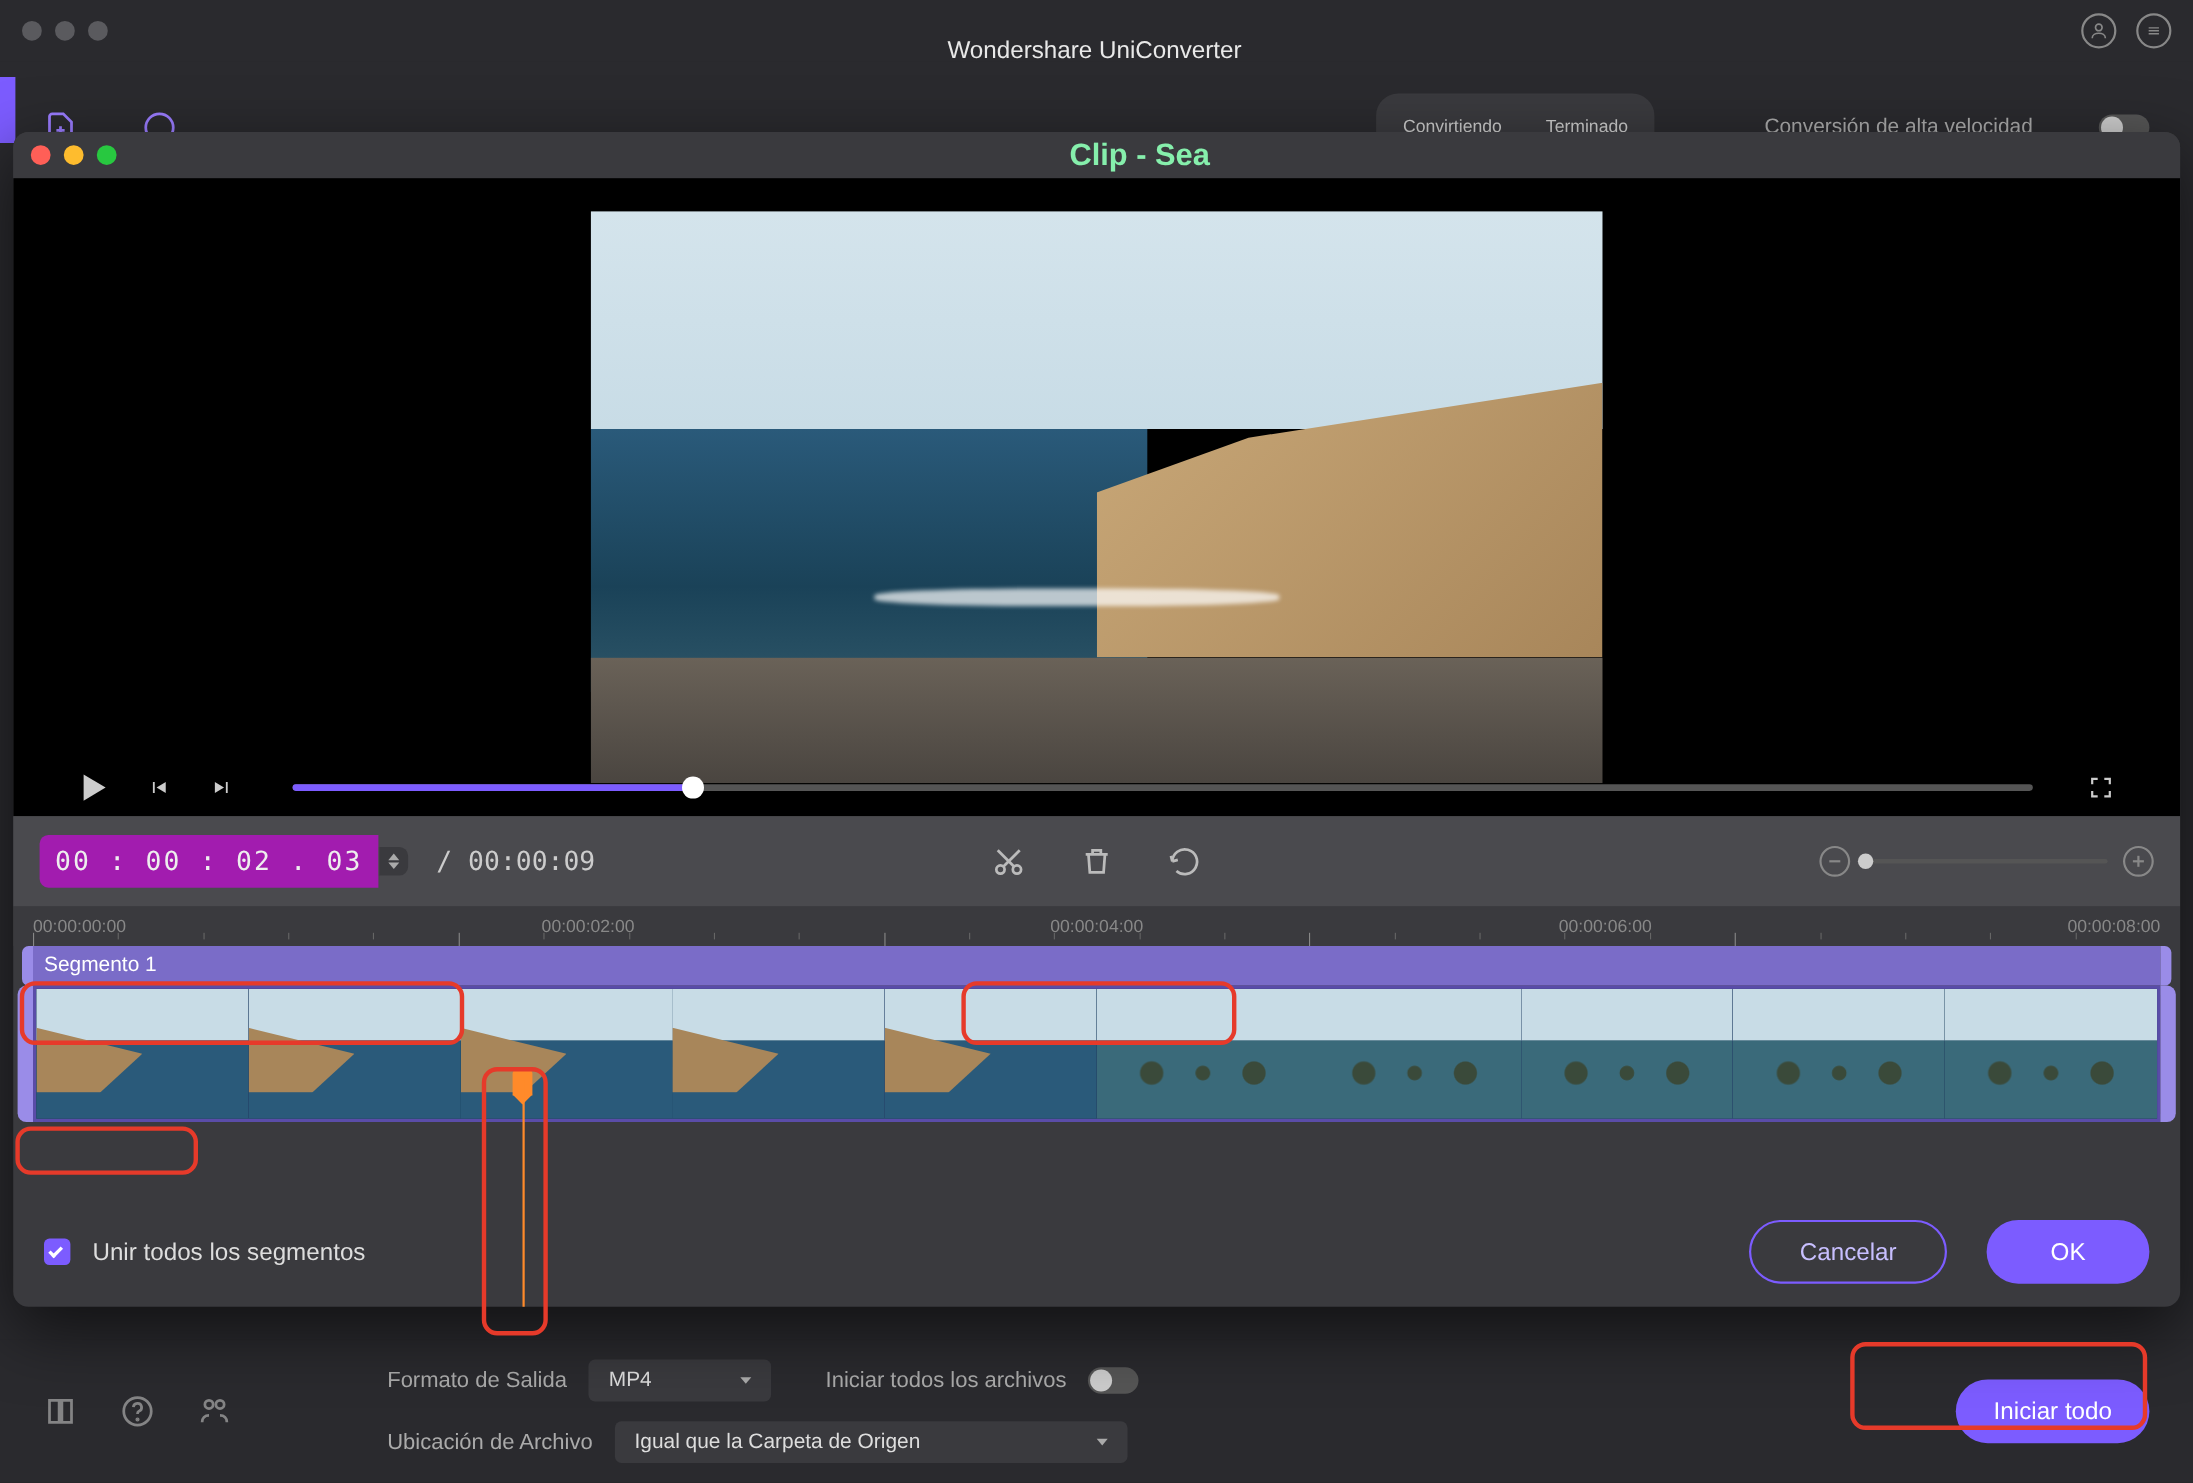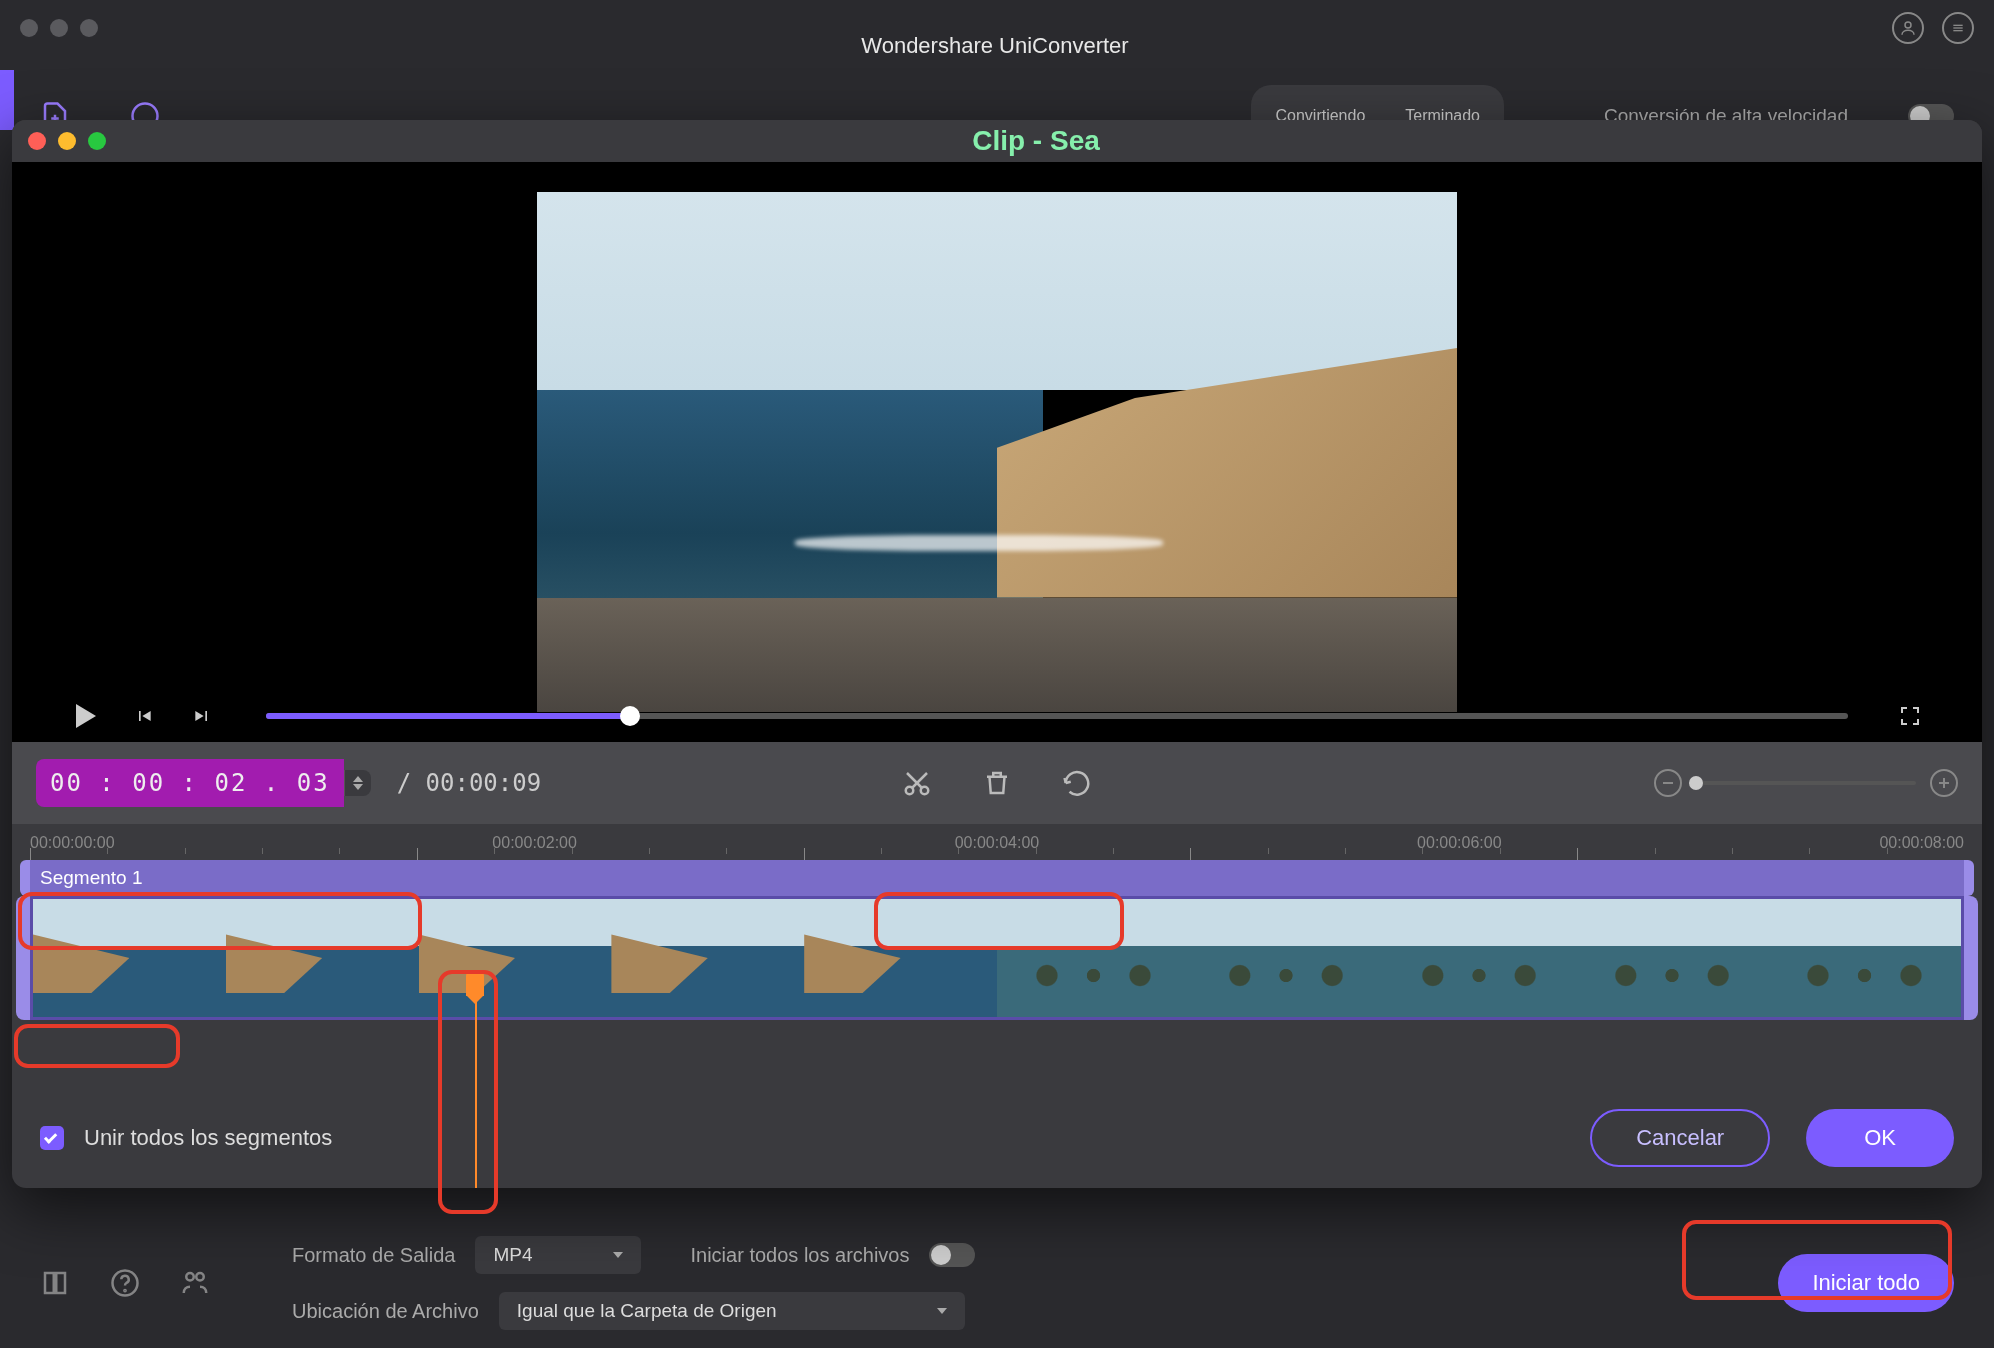--- a/index.html
+++ b/index.html
@@ -15,21 +15,21 @@
 .back-title-right { display: flex; gap: 18px; }
 .circ-icon { width: 32px; height: 32px; border: 2px solid #888; border-radius: 50%; display: flex; align-items: center; justify-content: center; }
 
 .back-strip { position: absolute; top: 96px; left: 0; right: 0; height: 40px; display: flex; align-items: center; padding: 0 40px; gap: 60px; }
 .purple-bar { position: absolute; left: 0; top: 70px; width: 14px; height: 60px; background: #7c5cff; }
 .back-strip-tabs { margin-left: auto; display: flex; gap: 40px; background: #3a3a3e; border-radius: 20px; padding: 22px 24px; }
 
 .back-bottom { position: absolute; bottom: 0; left: 0; right: 0; height: 130px; display: flex; align-items: center; padding: 0 40px; gap: 30px; background: #2a2a2e; }
 .back-bottom-icons { display: flex; gap: 40px; }
 .bb-icon { width: 30px; height: 30px; opacity: 0.7; }
-.back-bottom-fields { display: flex; flex-direction: column; gap: 18px; margin-left: 52px; }
+.back-bottom-fields { display: flex; flex-direction: column; gap: 18px; margin-left: 112px; }
 .bb-row { display: flex; align-items: center; gap: 20px; font-size: 20px; color: #aaa; }
 .bb-select { background: #3a3a3e; padding: 8px 18px; border-radius: 6px; display: flex; align-items: center; gap: 80px; color: #ddd; font-size: 19px; }
 .chev { width: 0; height: 0; border-left: 5px solid transparent; border-right: 5px solid transparent; border-top: 6px solid #aaa; }
 .toggle { width: 46px; height: 24px; background: #555; border-radius: 12px; position: relative; }
 .toggle::after { content: ""; position: absolute; width: 20px; height: 20px; background: #ccc; border-radius: 50%; top: 2px; left: 2px; }
 .start-btn { margin-left: auto; background: #7c5cff; color: #fff; padding: 16px 34px; border-radius: 30px; font-size: 22px; font-weight: 500; }
 
 
 .dialog { position: absolute; top: 120px; left: 12px; right: 12px; bottom: 160px; background: #3a3a3e; border-radius: 14px; overflow: hidden; display: flex; flex-direction: column; box-shadow: 0 20px 60px rgba(0,0,0,0.6); }
 .dlg-titlebar { height: 42px; display: flex; align-items: center; padding: 0 16px; background: #3a3a3e; }

